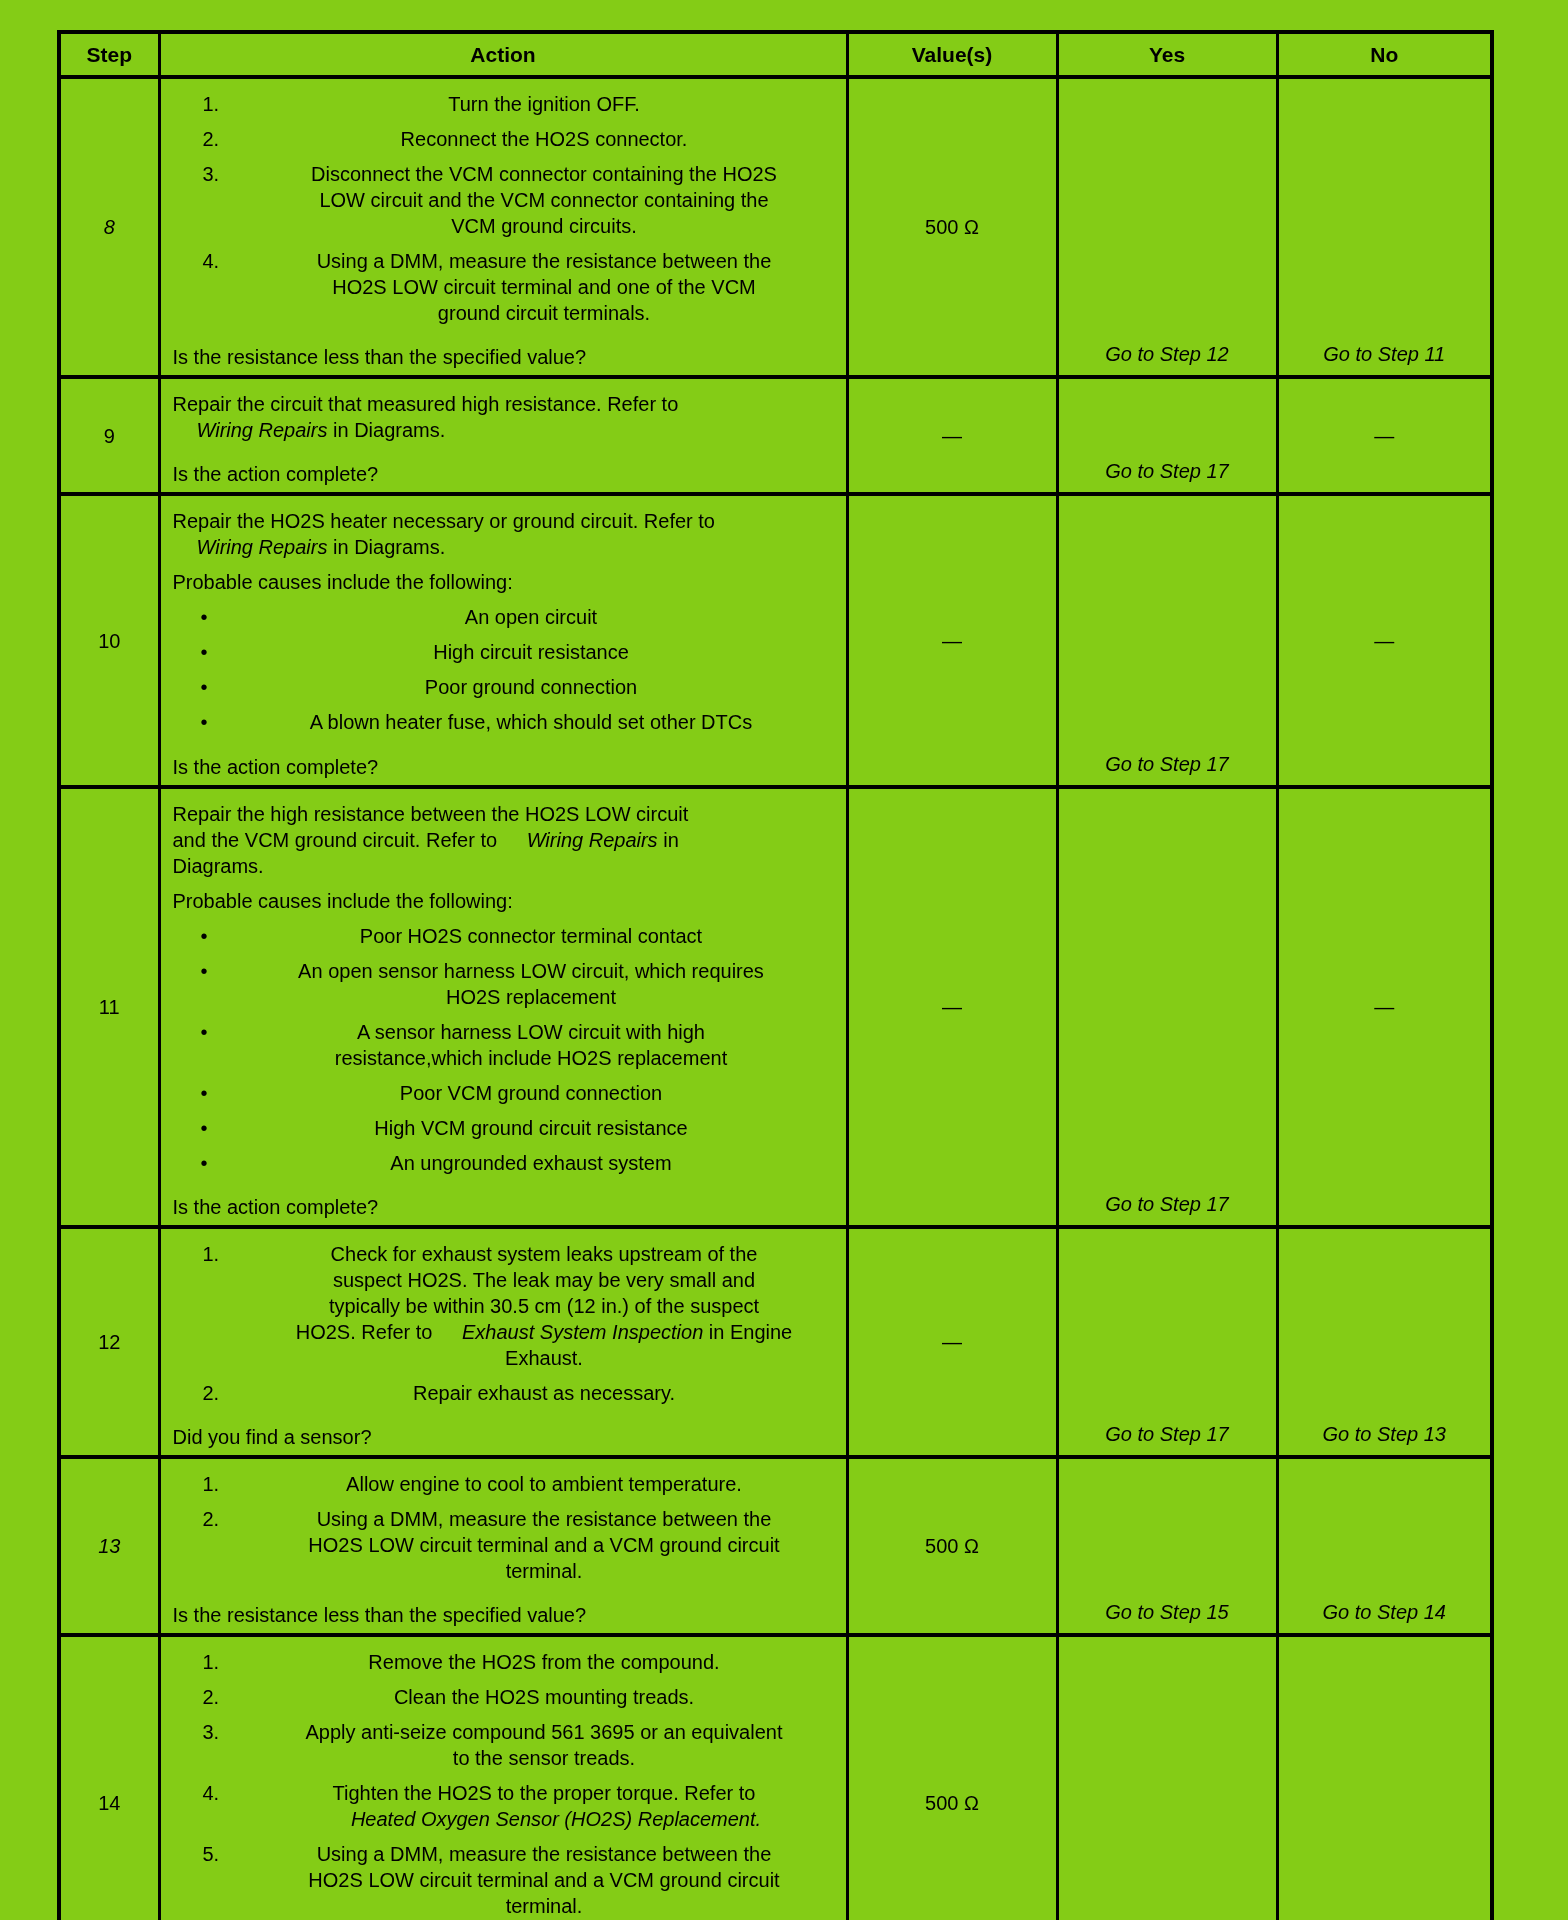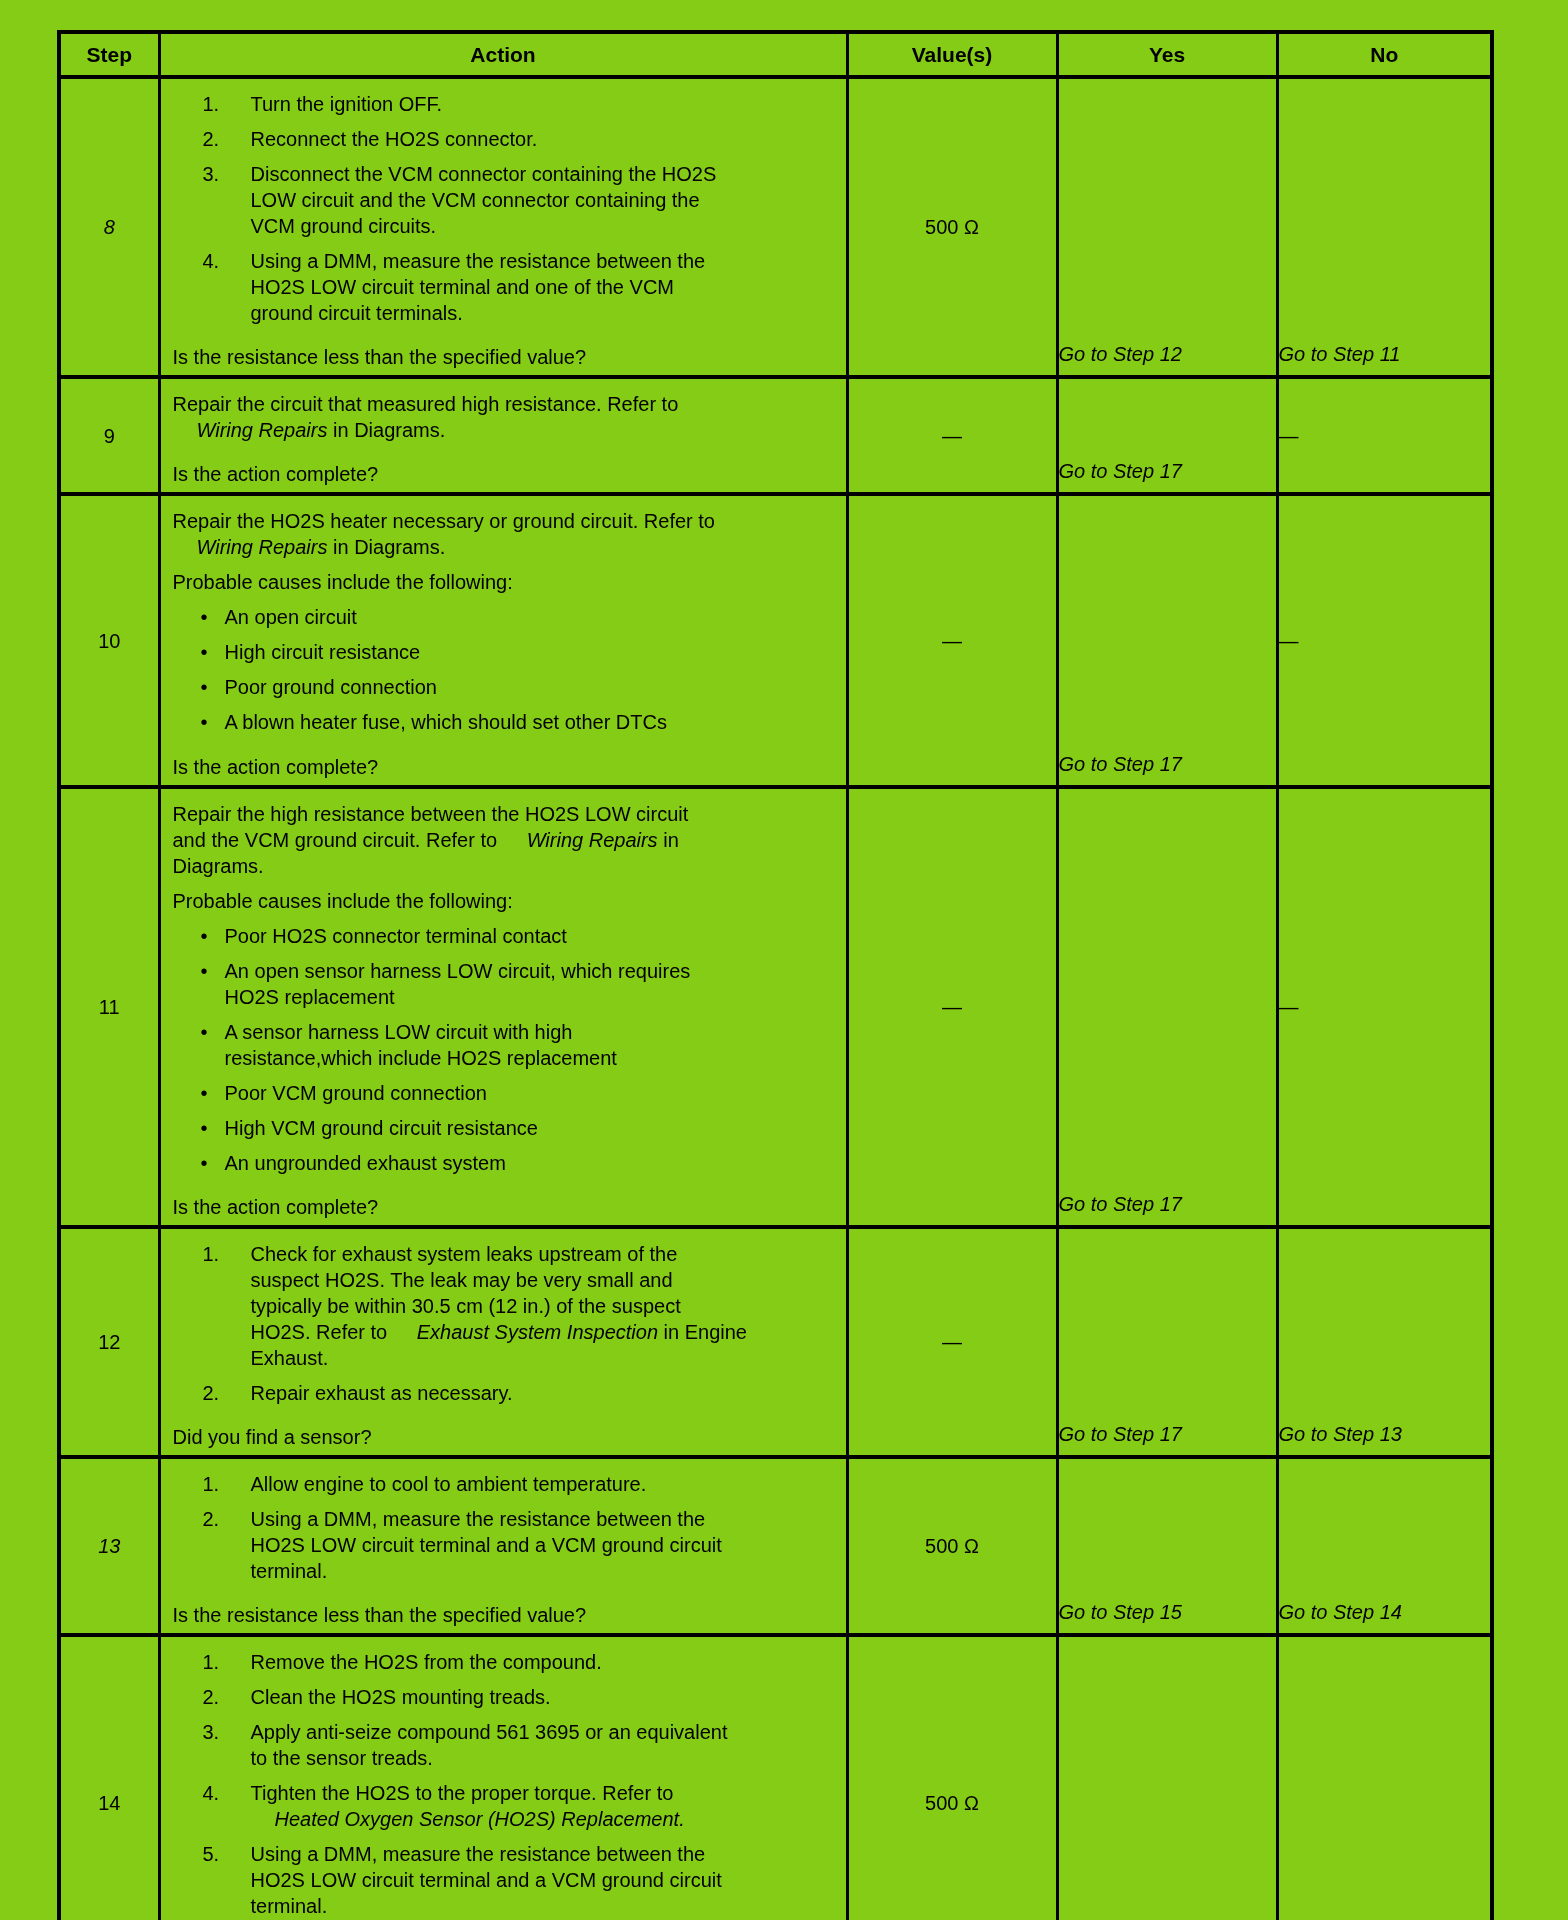--- a/index.html
+++ b/index.html
@@ -72,35 +72,35 @@
   .blocks { padding: 12px 8px 40px 0; }
   .block {
     white-space: pre-line;
     margin-bottom: 9px;
   }
   .block.para, .blockq { padding-left: 12px; }
   .block.num    { display: flex; padding-left: 42px; }
   .block.num .marker { width: 48px; flex: none; }
   .block.bullet { display: flex; padding-left: 40px; }
   .block.bullet .marker { width: 24px; flex: none; }
-  .block .txt { flex: 1 1 auto; white-space: pre-line; }
+  .block .txt { flex: 1 1 auto; white-space: pre-line; text-align: center; }
   .it { font-style: italic; margin-left: 24px; }
   .question {
     position: absolute;
     left: 12px;
     right: 6px;
     bottom: 5px;
     white-space: nowrap;
   }
 
   td.value {
     text-align: center;
     vertical-align: middle;
   }
-  td.branch { }
+  td.branch { text-align: center; }
   td.branch.goto {
     vertical-align: bottom;
     font-style: italic;
   }
   td.branch.goto .cellpad { padding-bottom: 8px; }
   td.branch.dash { vertical-align: middle; }
 </style>
 </head>
 <body>
 

